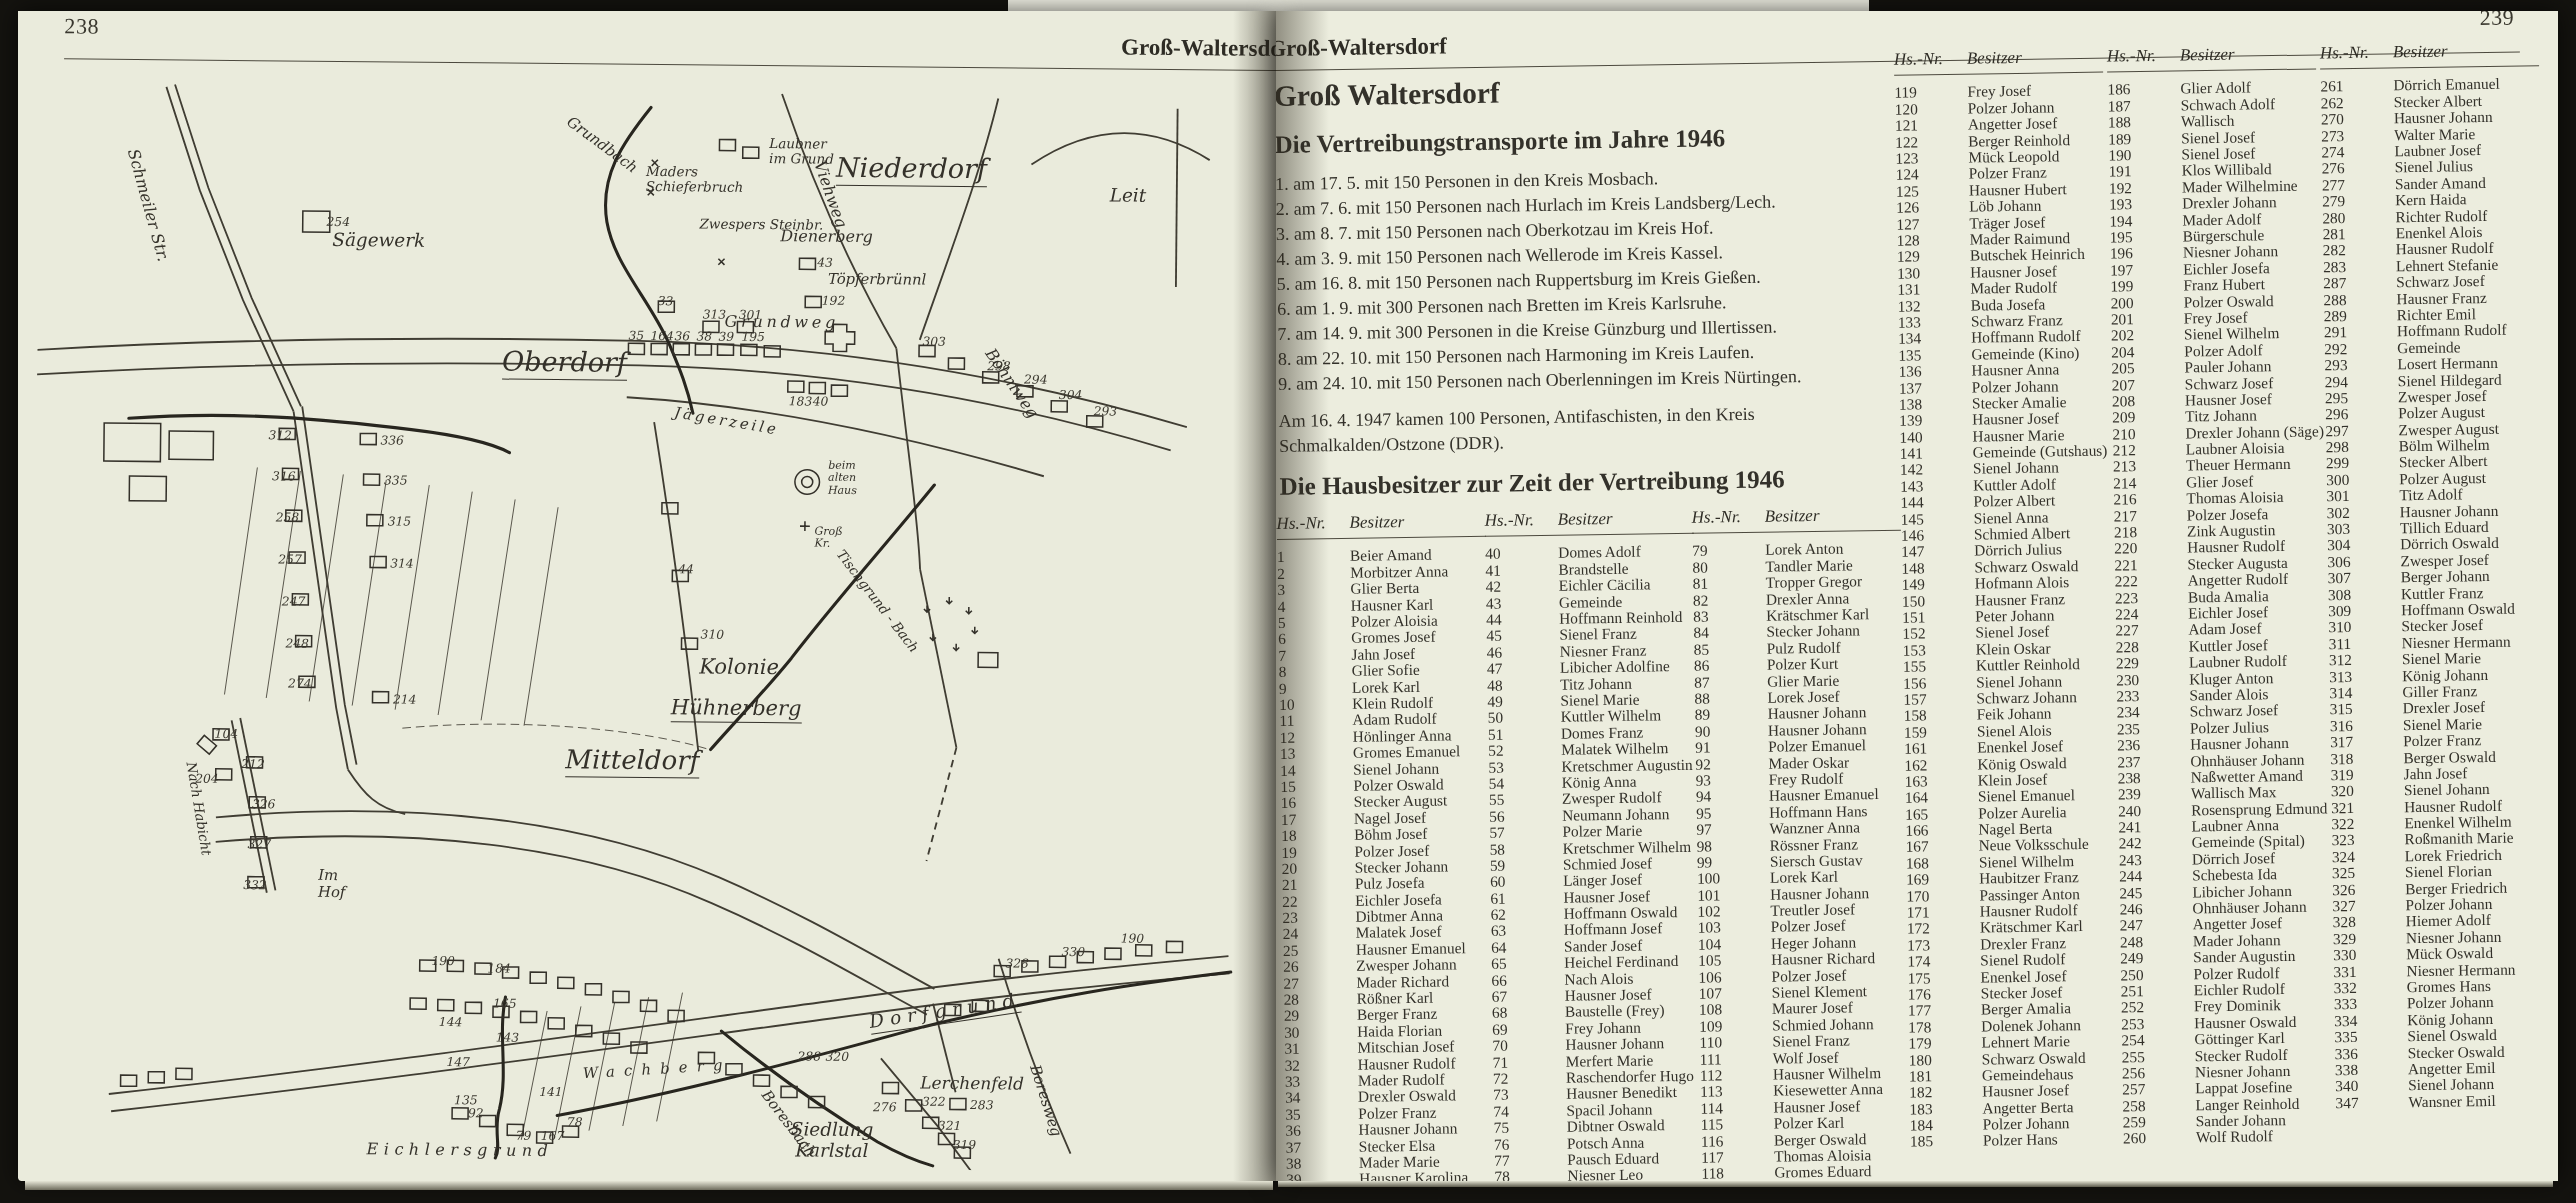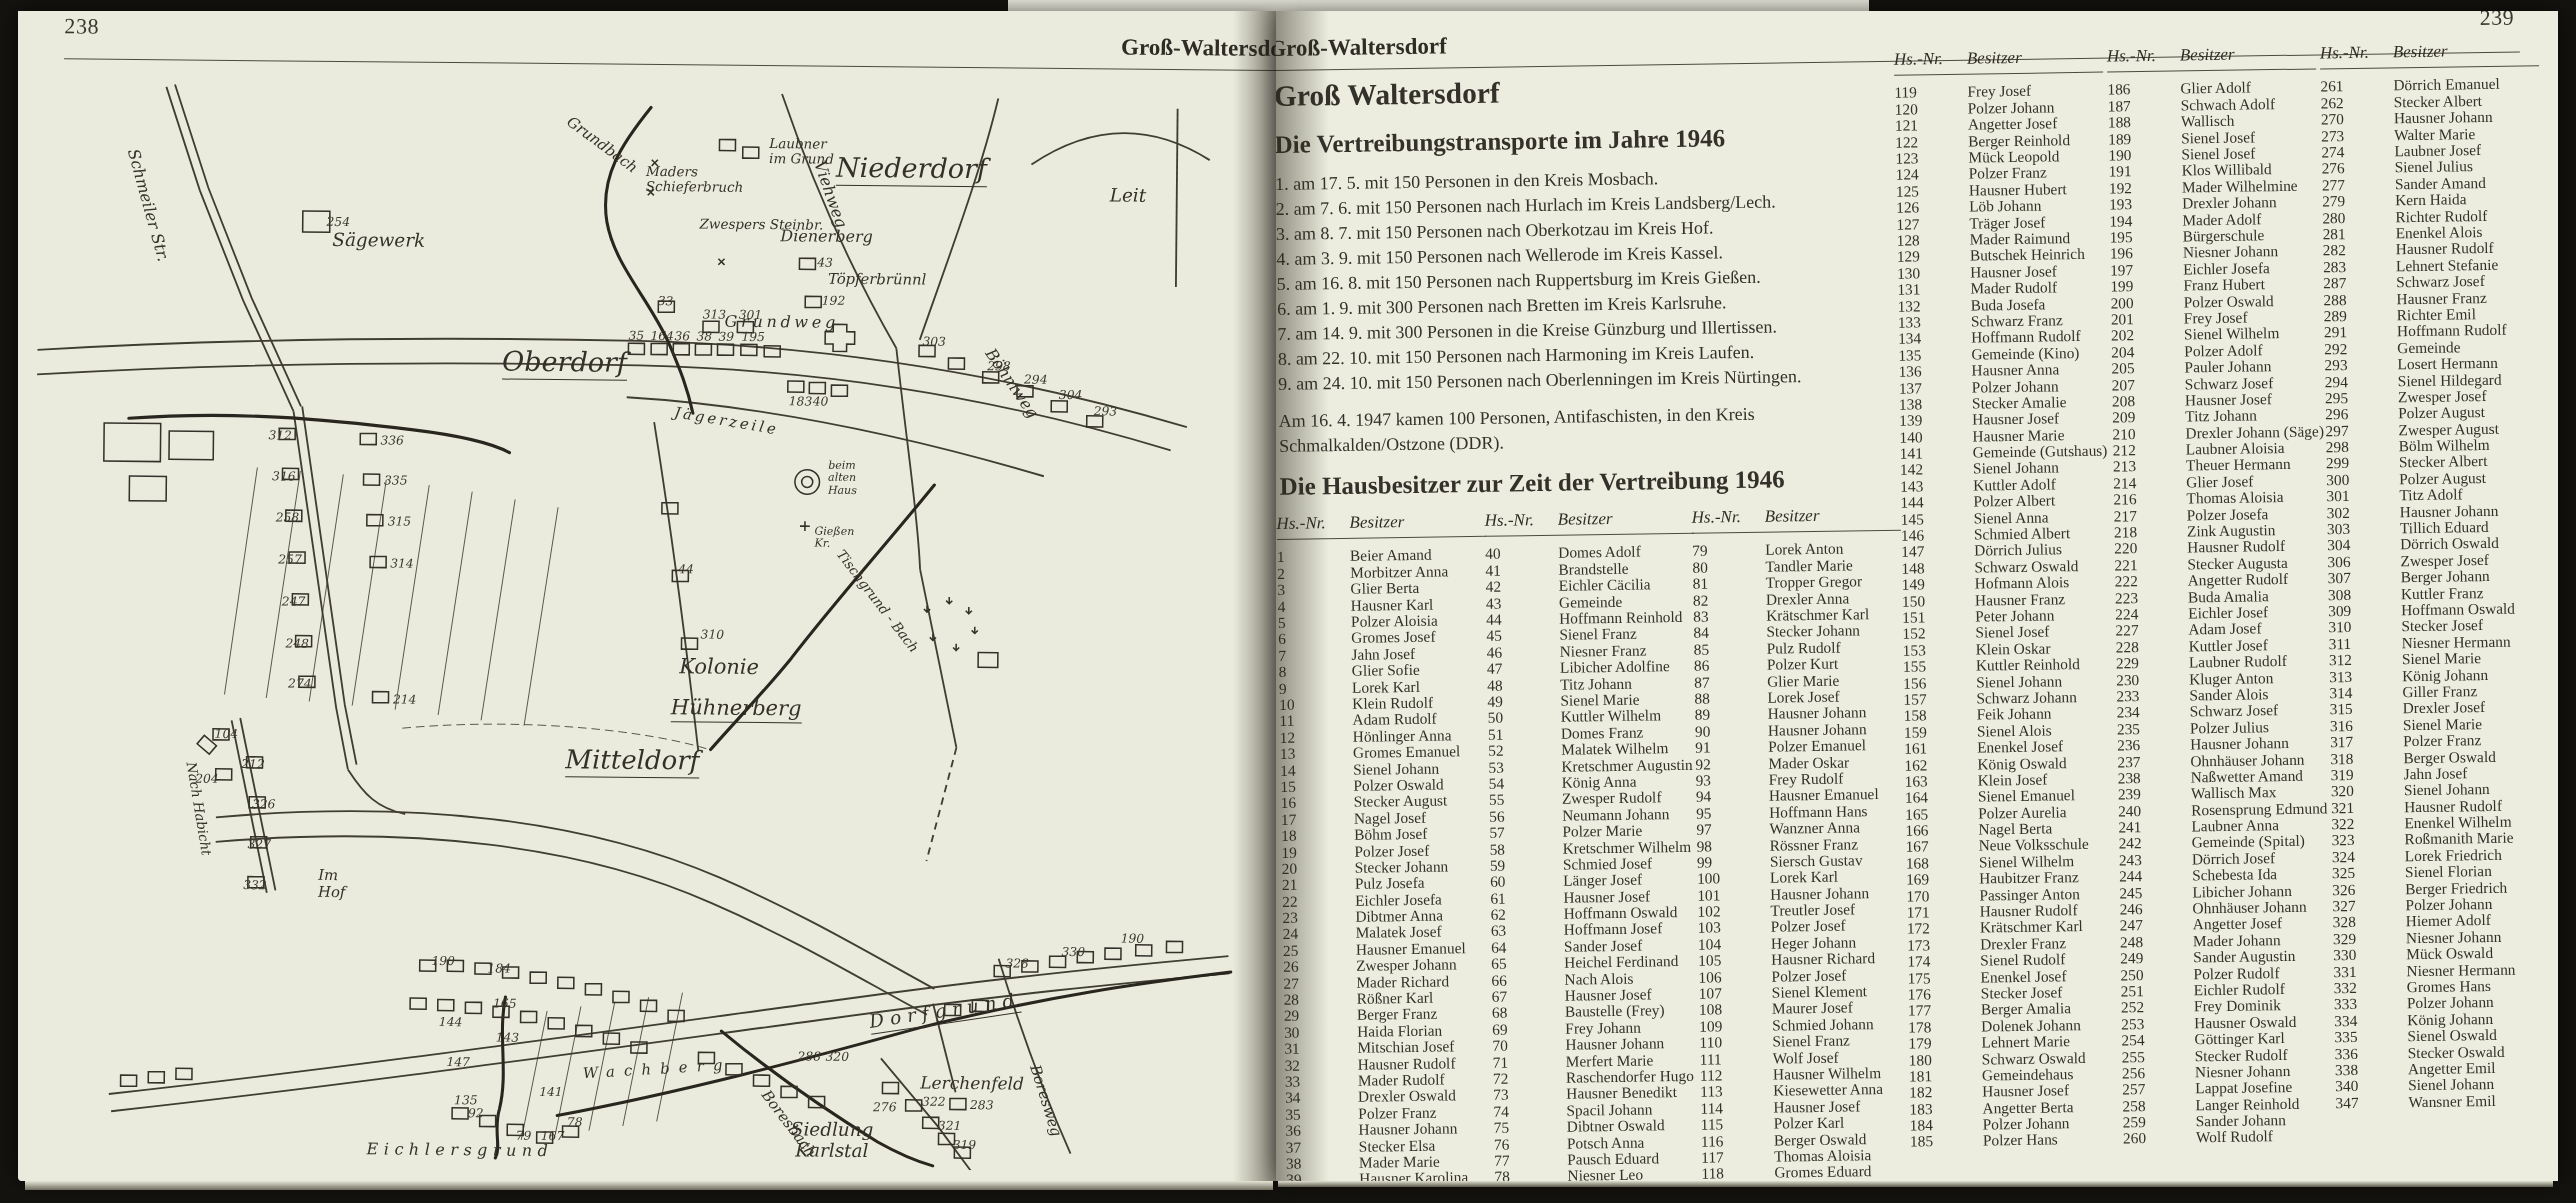--- a/index.html
+++ b/index.html
@@ -248,26 +248,26 @@
 im Grund</span>
         <span class="mlabel" style="left:607px;top:86px;font-size:13.5px">Maders
 Schieferbruch</span>
         <span class="mlabel" style="left:661px;top:138px;font-size:13.5px">Zwespers Steinbr.</span>
         <span class="mlabel" style="left:742px;top:148px;font-size:16px">Dienerberg</span>
         <span class="mlabel" style="left:790px;top:191px;font-size:14.8px">Töpferbrünnl</span>
         <span class="mlabel" style="left:788px;top:79px;font-size:16px;transform:rotate(70deg);transform-origin:0 0">Viehweg</span>
         <span class="mlabel" style="left:959px;top:264px;font-size:16px;transform:rotate(55deg);transform-origin:0 0">Böhmweg</span>
         <span class="mlabel" style="left:687px;top:234px;font-size:16px;letter-spacing:3.7px">Grundweg</span>
         <span class="mlabel" style="left:639px;top:326px;font-size:14.8px;transform:rotate(9deg);transform-origin:0 0;letter-spacing:3.1px">Jägerzeile</span>
-        <span class="mlabel" style="left:645px;top:577px;font-size:21px">Kolonie</span>
+        <span class="mlabel" style="left:665px;top:577px;font-size:21px">Kolonie</span>
         <span class="mlabel uline" style="left:637px;top:618px;font-size:21px">Hühnerberg</span>
         <span class="mlabel" style="left:792px;top:380px;font-size:11px">beim
 alten
 Haus</span>
-        <span class="mlabel" style="left:779px;top:446px;font-size:11px">Gießen
+        <span class="mlabel" style="left:779px;top:446px;font-size:11px">Groß
 Kr.</span>
         <span class="mlabel" style="left:810px;top:467px;font-size:13.5px;transform:rotate(52deg);transform-origin:0 0">Tischgrund - Bach</span>
         <span class="mlabel uline" style="left:532px;top:668px;font-size:26px">Mitteldorf</span>
         <span class="mlabel" style="left:286px;top:792px;font-size:14.8px">Im
 Hof</span>
         <span class="mlabel" style="left:165px;top:687px;font-size:13.5px;transform:rotate(80deg);transform-origin:0 0">Nach Habicht</span>
         <span class="mlabel uline" style="left:837px;top:932px;font-size:18.4px;letter-spacing:6.1px;transform:rotate(-9deg);transform-origin:0 0">Dorfgrund</span>
         <span class="mlabel" style="left:890px;top:993px;font-size:17px">Lerchenfeld</span>
         <span class="mlabel" style="left:741px;top:1008px;font-size:14.8px;transform:rotate(52deg);transform-origin:0 0">Boresbach</span>
         <span class="mlabel" style="left:1012px;top:981px;font-size:14.8px;transform:rotate(72deg);transform-origin:0 0">Boresweg</span>

